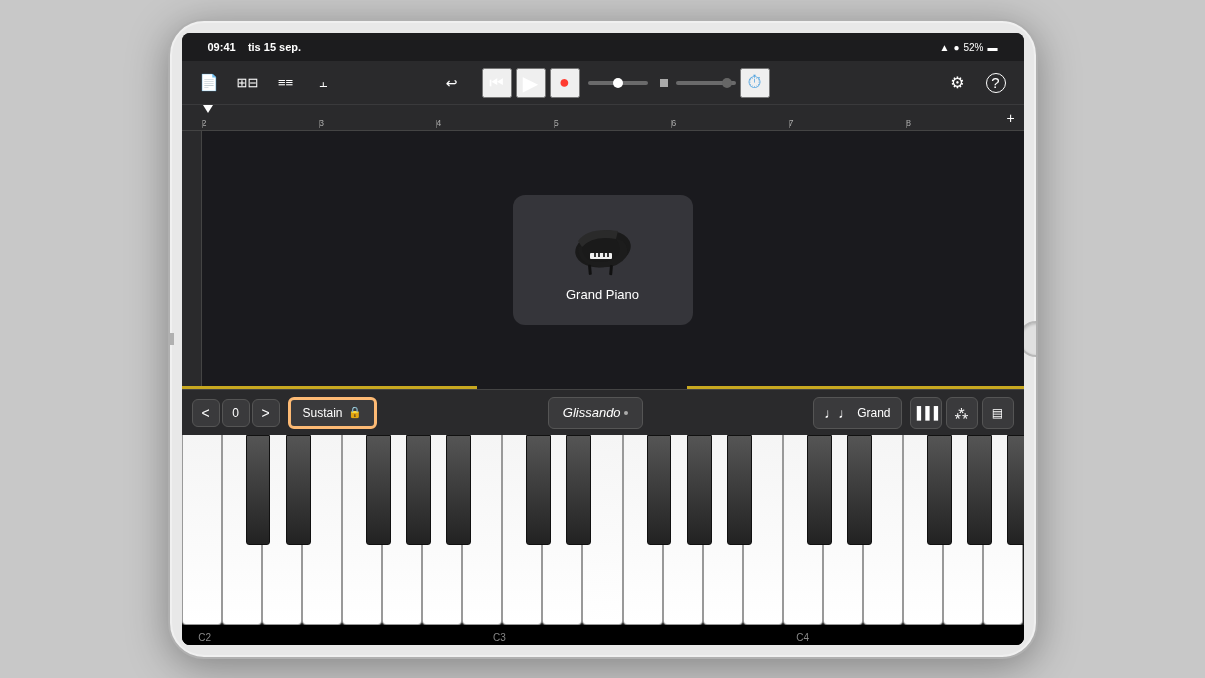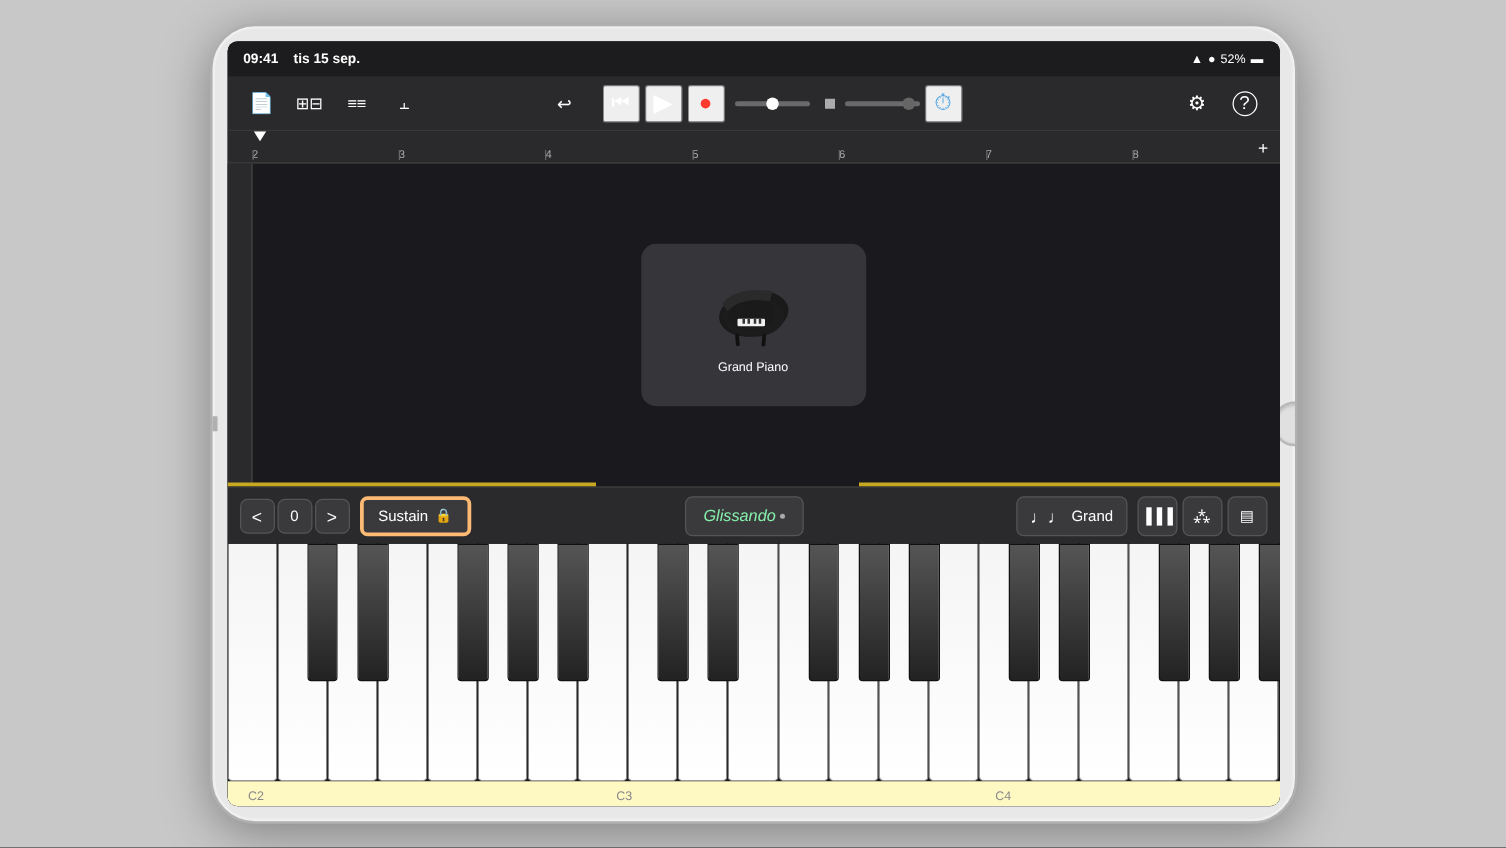--- a/index.html
+++ b/index.html
@@ -62,21 +62,21 @@
       flex-direction: column;
     }
 
     
     .status-bar {
       background: #1c1c1e;
       height: 28px;
       display: flex;
       align-items: center;
       justify-content: space-between;
-      padding: 0 13px;
+      padding: 0 26px;
       flex-shrink: 0;
     }
 
     .status-left {
       font-size: 11px;
       color: #fff;
       font-weight: 600;
     }
 
     .status-right {
@@ -257,21 +257,21 @@
       gap: 8px;
     }
 
     .piano-icon {
       width: 70px;
       height: 60px;
     }
 
     .instrument-name {
       color: #fff;
-      font-size: 10px;
+      font-size: 13px;
       font-weight: 400;
     }
 
     
     .track-header {
       position: absolute;
       left: 0;
       top: 0;
       bottom: 0;
       width: 20px;
@@ -352,21 +352,21 @@
       font-size: 11px;
       color: #aaa;
     }
 
     .glissando-btn {
       height: 32px;
       padding: 0 14px;
       background: #3a3a3c;
       border: 1px solid #555;
       border-radius: 6px;
-      color: #86efac;
+      color: #ffffff;
       font-size: 13px;
       font-style: italic;
       display: flex;
       align-items: center;
       cursor: pointer;
       margin-left: auto;
     }
 
     .scala-btn {
       height: 32px;
@@ -683,21 +683,21 @@
             <div class="black-key" style="left: 60%; width: 2.95238%;"></div>
             <div class="black-key" style="left: 64.7619%; width: 2.95238%;"></div>
             <div class="black-key" style="left: 74.2857%; width: 2.95238%;"></div>
             <div class="black-key" style="left: 79.0476%; width: 2.95238%;"></div>
             <div class="black-key" style="left: 88.5714%; width: 2.95238%;"></div>
             <div class="black-key" style="left: 93.3333%; width: 2.95238%;"></div>
             <div class="black-key" style="left: 98.0952%; width: 2.95238%;"></div>
           </div>
       </div>
 
-      <div class="note-labels" style="position:relative; height:20px; background:#fef9c3;">
+      <div class="note-labels" style="position:relative; height:20px; background:#000000;">
         <span class="note-label" style="left:2%;">C2</span>
         <span class="note-label" style="left:37%;">C3</span>
         <span class="note-label" style="left:73%;">C4</span>
       </div>
     </div>
 
   </div>
 </div>
 
 </body></html>

